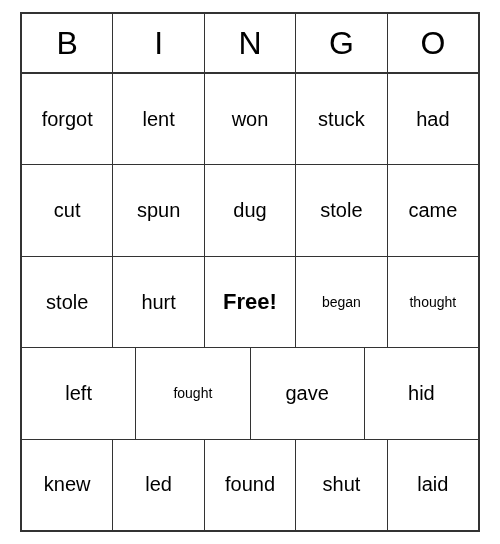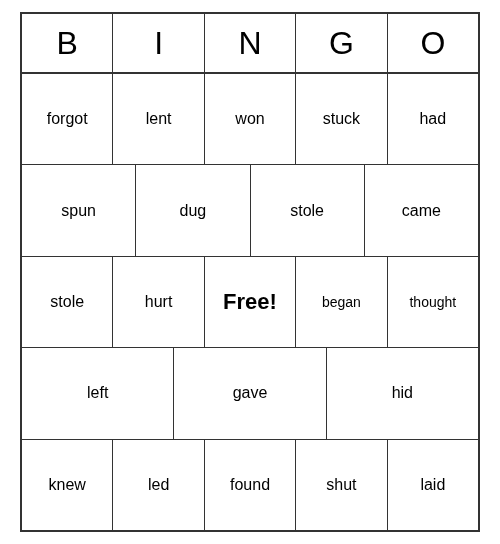--- a/index.html
+++ b/index.html
@@ -62,21 +62,21 @@
       border-bottom: none;
       justify-content: space-between;
     }
 
     .bingo-cell {
       flex: 1;
       display: flex;
       justify-content: center;
       align-items: center;
       border-right: 1px solid #333;
-      font-size: 16px;
+      font-size: 20px;
       text-align: center;
       padding: 2px;
     }
 
     .bingo-cell:last-child {
       border-right: none;
     }
 
     .bingo-cell.free {
       font-size: 22px;
@@ -100,34 +100,36 @@
     </div>
   <div class="bingo-body">
   <div class="bingo-row">
         <div class="bingo-cell">forgot</div>
         <div class="bingo-cell">lent</div>
         <div class="bingo-cell">won</div>
         <div class="bingo-cell">stuck</div>
         <div class="bingo-cell">had</div>
       </div>
       <div class="bingo-row">
+        <div class="bingo-cell">cut</div>
         <div class="bingo-cell">spun</div>
         <div class="bingo-cell">dug</div>
         <div class="bingo-cell">stole</div>
         <div class="bingo-cell">came</div>
       </div>
       <div class="bingo-row">
         <div class="bingo-cell">stole</div>
         <div class="bingo-cell">hurt</div>
         <div class="bingo-cell free">Free!</div>
         <div class="bingo-cell small-text">began</div>
         <div class="bingo-cell small-text">thought</div>
       </div>
       <div class="bingo-row">
         <div class="bingo-cell">left</div>
+        <div class="bingo-cell small-text">fought</div>
         <div class="bingo-cell">gave</div>
         <div class="bingo-cell">hid</div>
       </div>
       <div class="bingo-row">
         <div class="bingo-cell">knew</div>
         <div class="bingo-cell">led</div>
         <div class="bingo-cell">found</div>
         <div class="bingo-cell">shut</div>
         <div class="bingo-cell">laid</div>
       </div>

